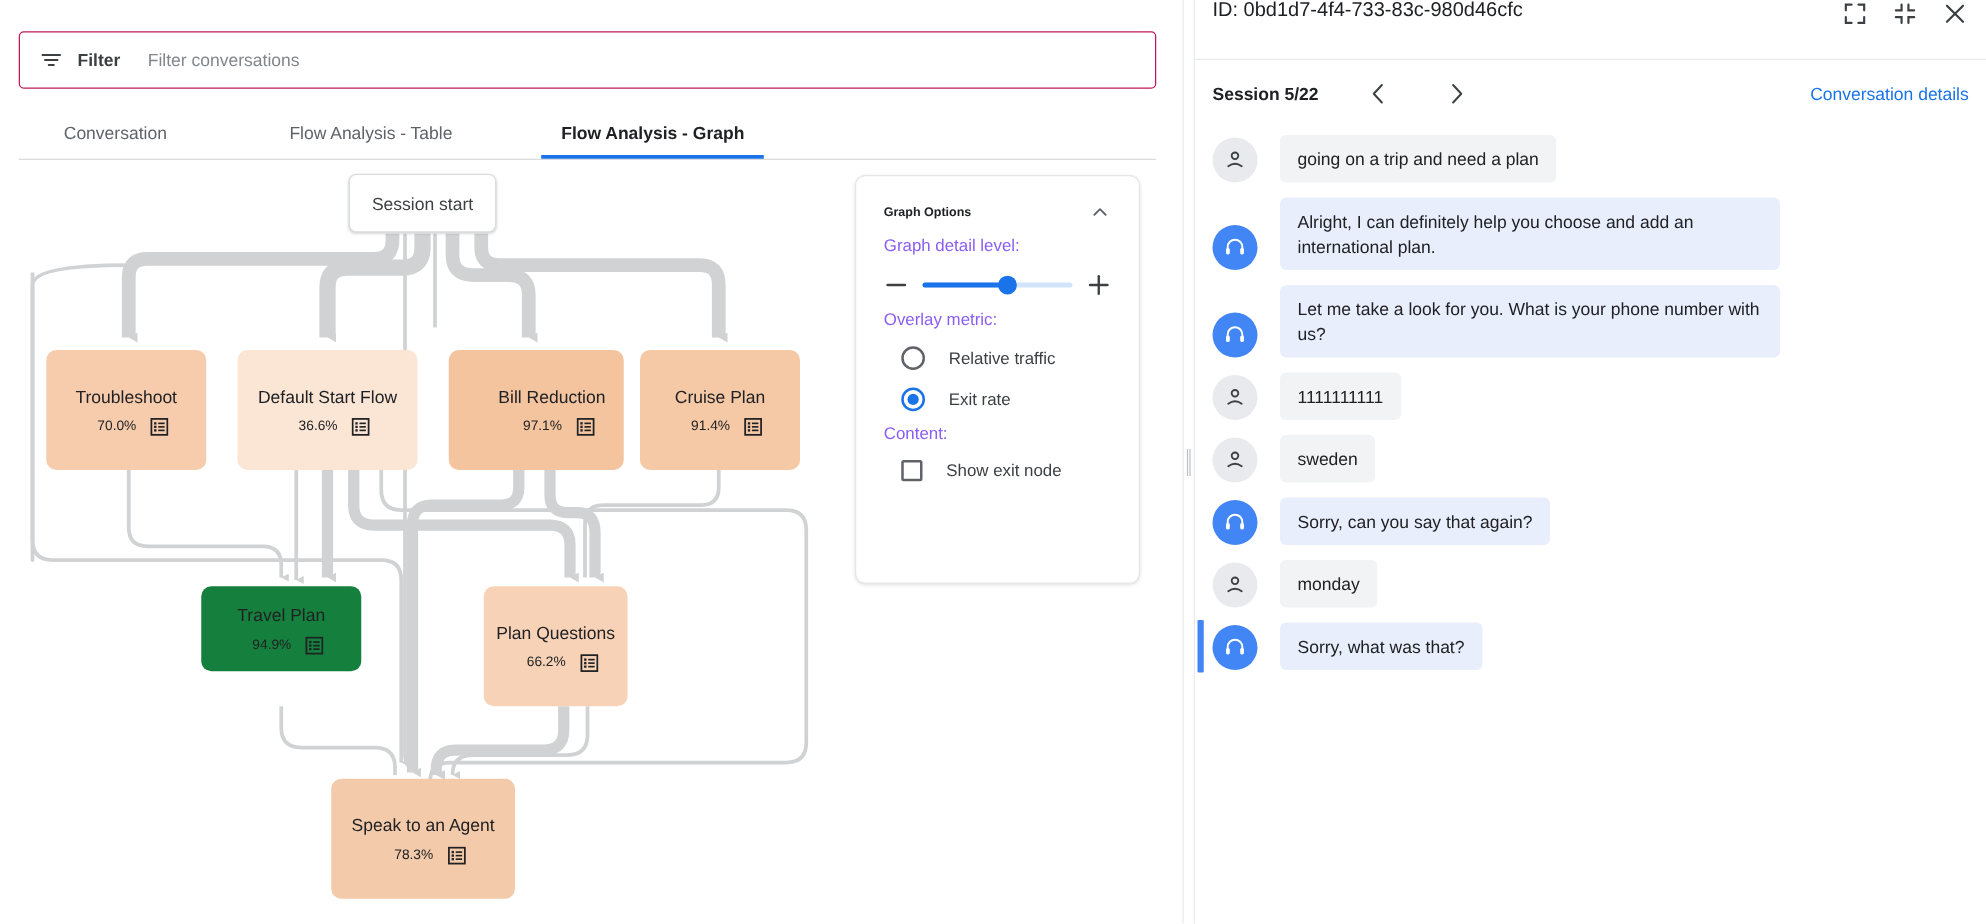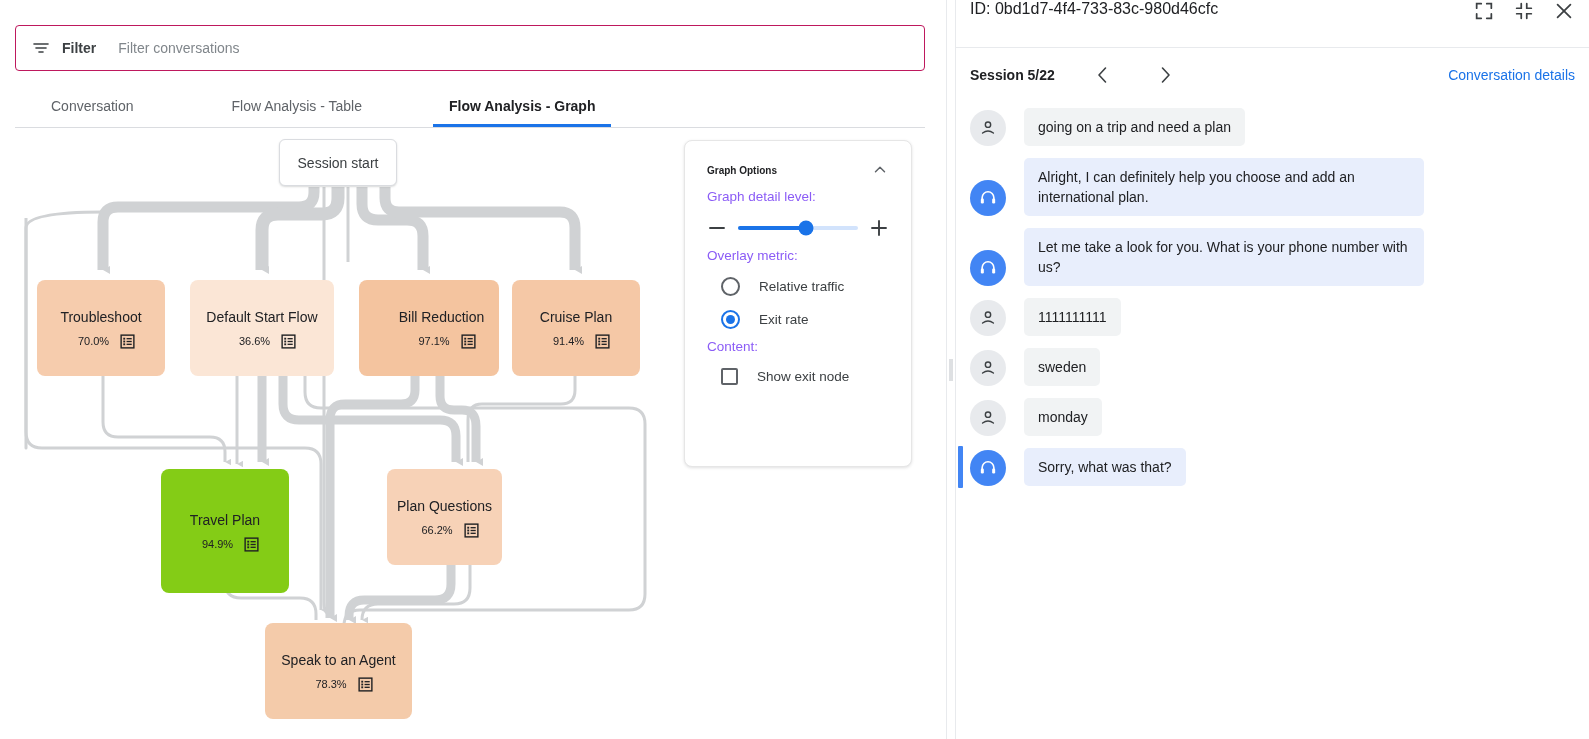--- a/index.html
+++ b/index.html
@@ -326,21 +326,21 @@
                 <rect x="3.5" y="7" width="2" height="2"></rect>
                 <rect x="3.5" y="10" width="2" height="2"></rect>
             <rect x="7" y="4.3" width="5.5" height="1.4"></rect>
                 <rect x="7" y="7.3" width="5.5" height="1.4"></rect>
                 <rect x="7" y="10.3" width="5.5" height="1.4"></rect>
               </g>
           </svg>
         </div>
       </div>
 
-      <div class="node" style="left:161px; top:337px; width:128px; height:124px; background:#84cc16;text-align:right;">
+      <div class="node" style="left:161px; top:337px; width:128px; height:68px; background:#15803d;text-align:right;">
         <div class="node-title">Travel Plan</div>
         <div class="node-sub">
           <span class="node-pct">94.9%</span>
           <svg class="node-list-icon" viewBox="0 0 16 16">
             <rect x="1.2" y="1.2" width="13.6" height="13.6" fill="none" stroke="#202124" stroke-width="1.5"></rect>
             <g fill="#202124">
                 <rect x="3.5" y="4" width="2" height="2"></rect>
                 <rect x="3.5" y="7" width="2" height="2"></rect>
                 <rect x="3.5" y="10" width="2" height="2"></rect>
             <rect x="7" y="4.3" width="5.5" height="1.4"></rect>
@@ -526,38 +526,48 @@
       <div class="msg">
         <span class="avatar user">
           <svg width="20" height="20" viewBox="0 0 24 24">
             <circle cx="12" cy="8" r="3.2" fill="none" stroke="#3c4043" stroke-width="1.7"></circle>
             <path d="M5.5 18 Q12 13.2 18.5 18" fill="none" stroke="#3c4043" stroke-width="1.7" stroke-linecap="round"></path>
           </svg>
         </span>
         <div class="bubble user">sweden</div>
       </div>
 
-
-      <div class="msg">
-        <span class="avatar user">
-          <svg width="20" height="20" viewBox="0 0 24 24">
-            <circle cx="12" cy="8" r="3.2" fill="none" stroke="#3c4043" stroke-width="1.7"></circle>
-            <path d="M5.5 18 Q12 13.2 18.5 18" fill="none" stroke="#3c4043" stroke-width="1.7" stroke-linecap="round"></path>
-          </svg>
-        </span>
-        <div class="bubble user">monday</div>
-      </div>
-
-      <div class="msg highlight">
+      <div class="msg">
         <span class="avatar agent">
           <svg width="20" height="20" viewBox="0 0 24 24">
             <path d="M5 14 V11.5 A7 7 0 0 1 19 11.5 V14" fill="none" stroke="#ffffff" stroke-width="1.9" stroke-linecap="round"></path>
             <rect x="3.4" y="12.6" width="3.6" height="6" rx="1.4" fill="#ffffff"></rect>
             <rect x="17" y="12.6" width="3.6" height="6" rx="1.4" fill="#ffffff"></rect>
           </svg>
         </span>
+        <div class="bubble agent">Sorry, can you say that again?</div>
+      </div>
+
+      <div class="msg">
+        <span class="avatar user">
+          <svg width="20" height="20" viewBox="0 0 24 24">
+            <circle cx="12" cy="8" r="3.2" fill="none" stroke="#3c4043" stroke-width="1.7"></circle>
+            <path d="M5.5 18 Q12 13.2 18.5 18" fill="none" stroke="#3c4043" stroke-width="1.7" stroke-linecap="round"></path>
+          </svg>
+        </span>
+        <div class="bubble user">monday</div>
+      </div>
+
+      <div class="msg highlight">
+        <span class="avatar agent">
+          <svg width="20" height="20" viewBox="0 0 24 24">
+            <path d="M5 14 V11.5 A7 7 0 0 1 19 11.5 V14" fill="none" stroke="#ffffff" stroke-width="1.9" stroke-linecap="round"></path>
+            <rect x="3.4" y="12.6" width="3.6" height="6" rx="1.4" fill="#ffffff"></rect>
+            <rect x="17" y="12.6" width="3.6" height="6" rx="1.4" fill="#ffffff"></rect>
+          </svg>
+        </span>
         <div class="bubble agent">Sorry, what was that?</div>
       </div>
 
     </div>
   </div>
 
 </div>
 
 </body></html>

